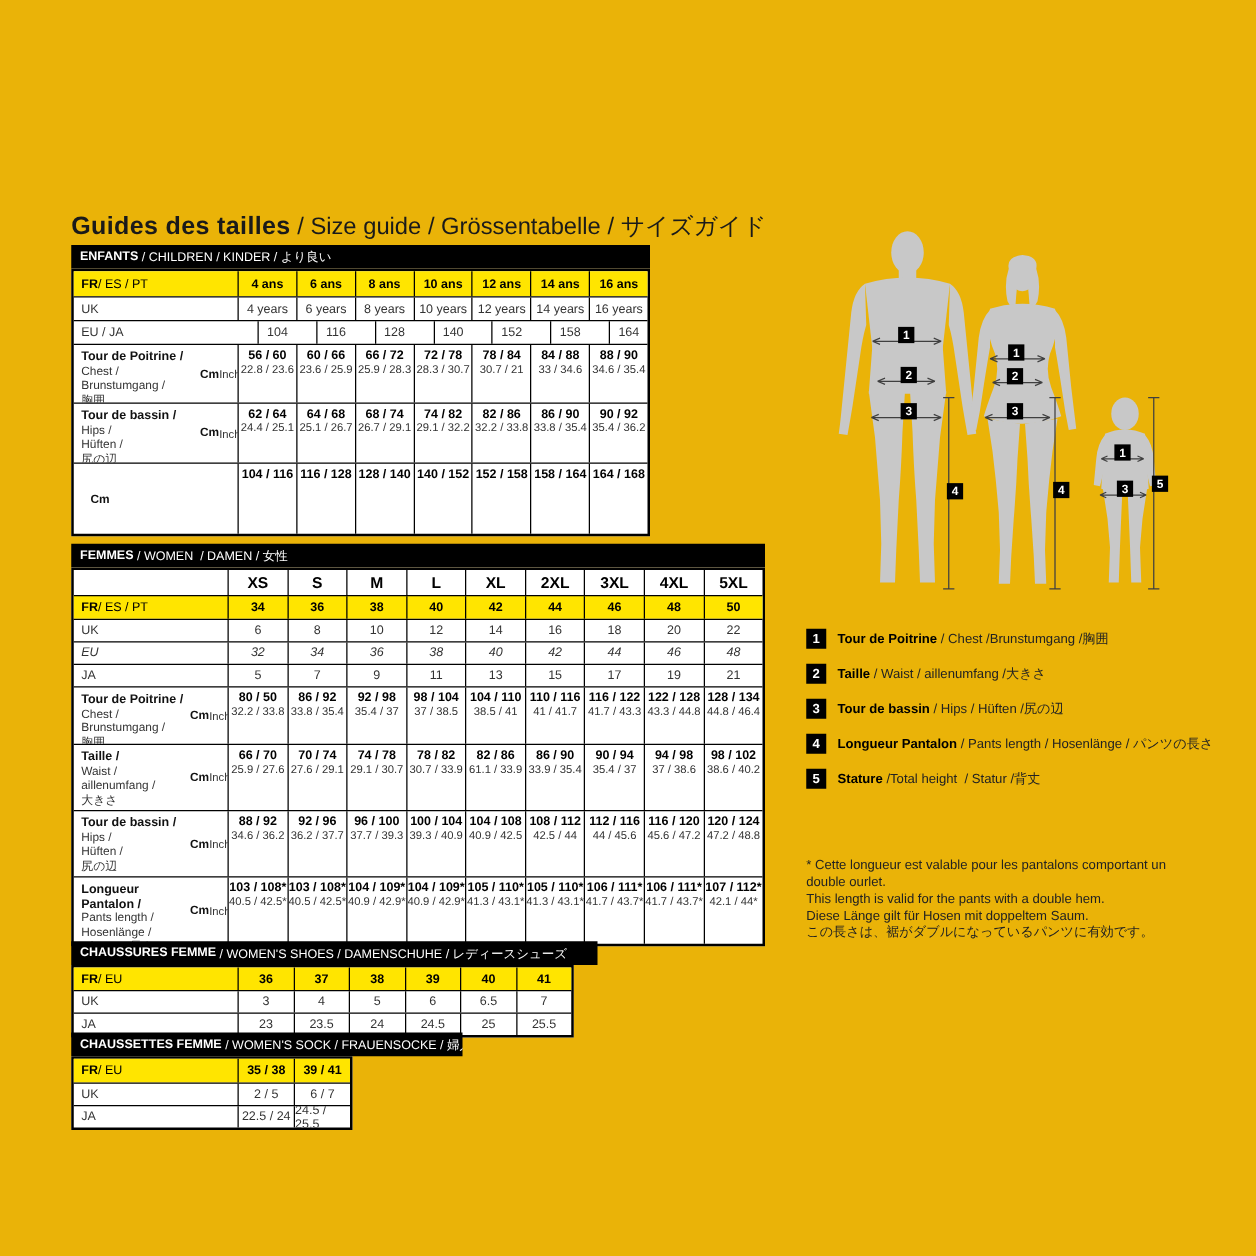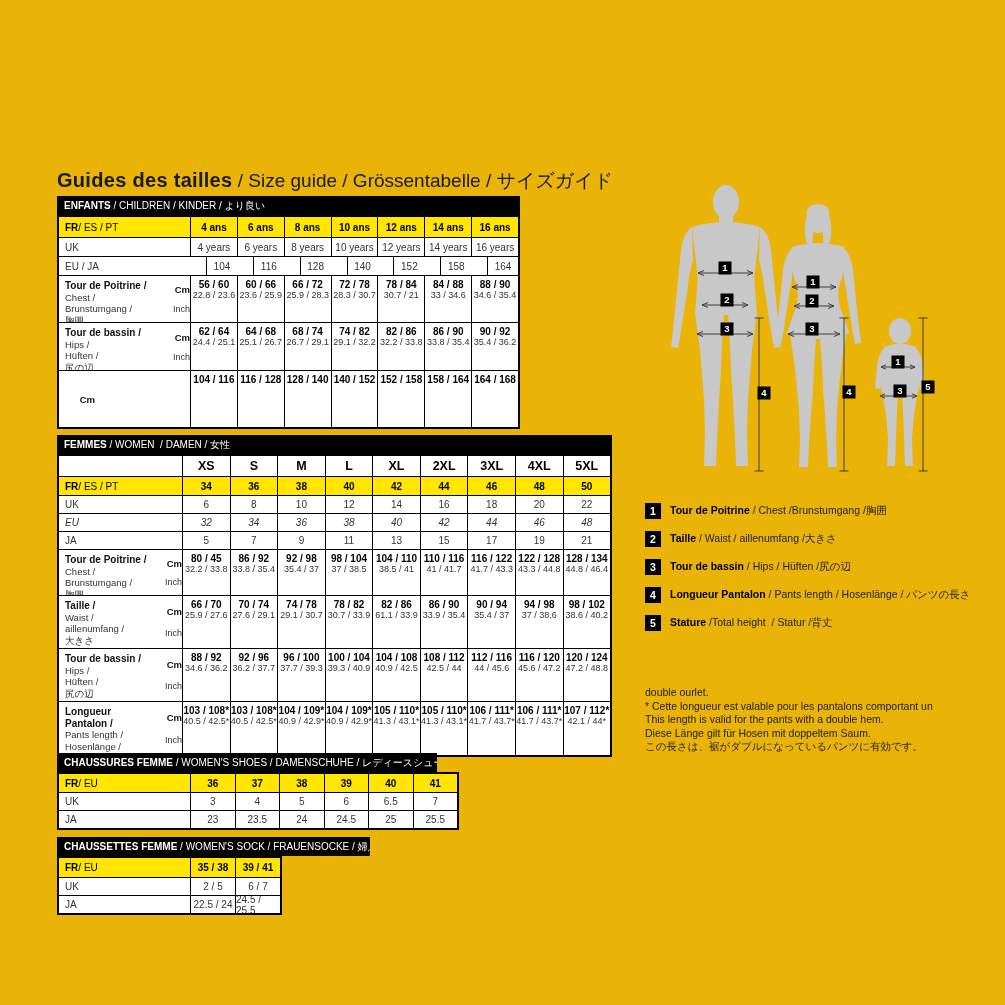--- a/index.html
+++ b/index.html
@@ -25,21 +25,21 @@
   .lab .lb{font-weight:bold;color:#000}
   .lab .lr{font-weight:normal}
   .trow.yellow{background:var(--accent_yellow,#ffe500)}
   .trow.yellow .tcell{font-weight:bold;color:#000}
   .trow.yellow .lab .lr{font-weight:normal}
   .trow.sizehdr .tcell{font-weight:bold;font-size:12.5px;color:#000}
   .trow.measure .lab{align-items:stretch;padding:4px 0 4px 6px}
   .mnames{flex:1 1 auto;display:flex;flex-direction:column;justify-content:flex-start}
   .mnames .mb{font-weight:bold;font-size:10px;color:#111;line-height:11.5px}
   .mnames .mr{font-size:9.5px;color:#333;line-height:11.5px}
-  .munits{width:30px;display:flex;flex-direction:column;justify-content:space-around;align-items:flex-end}
+  .munits{width:30px;display:flex;flex-direction:row;justify-content:space-around;align-items:center}
   .munits .ub{font-weight:bold;font-size:9.5px;color:#111}
   .munits .ur{font-size:9px;color:#333}
   .tcell.mv{flex-direction:column;justify-content:flex-start;padding:3px 0}
   .cm{font-weight:bold;font-size:10px;color:#000;white-space:nowrap}
   .inch{font-size:9px;color:#333;white-space:nowrap}
 
   .figures{position:absolute;left:640px;top:175px}
   .sil{fill:var(--silhouette_gray,#c8c8c8)}
   .ml{stroke:#3f3f3f;stroke-width:1;fill:none}
   .mksq{fill:#000}
@@ -294,21 +294,21 @@
               <div class="mr">Chest /</div>
               <div class="mr">Brunstumgang /</div>
               <div class="mr">胸囲</div>
             </div>
             <div class="munits">
               <div class="ub">Cm</div>
               <div class="ur">Inch</div>
             </div>
           </div>
           <div class="tcell val mv">
-            <div class="cm">80 / 45</div>
+            <div class="cm">80 / 50</div>
             <div class="inch">32.2 / 33.8</div>
           </div>
           <div class="tcell val mv">
             <div class="cm">86 / 92</div>
             <div class="inch">33.8 / 35.4</div>
           </div>
           <div class="tcell val mv">
             <div class="cm">92 / 98</div>
             <div class="inch">35.4 / 37</div>
           </div>
@@ -483,21 +483,21 @@
             <div class="inch">41.7 / 43.7*</div>
           </div>
           <div class="tcell val mv">
             <div class="cm">107 / 112*</div>
             <div class="inch">42.1 / 44*</div>
           </div>
         </div>
       </div>
     </div>
   <div class="table" style="left:57px;top:753px">
-      <div class="tbar" style="width: 380px;"><span class="b">CHAUSSURES FEMME</span><span> / WOMEN'S SHOES / DAMENSCHUHE / レディースシューズ</span></div>
+      <div class="tbar" style="width: 421px;"><span class="b">CHAUSSURES FEMME</span><span> / WOMEN'S SHOES / DAMENSCHUHE / レディースシューズ</span></div>
       <div class="tgrid" style="width: 402px;">
         <div class="trow yellow" style="height: 18px;">
           <div class="tcell lab" style="flex: 0 0 131px;">
             <span class="lb">FR</span>
             <span class="lr"> / EU</span>
           </div>
           <div class="tcell val">36</div>
           <div class="tcell val">37</div>
           <div class="tcell val">38</div>
           <div class="tcell val">39</div>
@@ -522,21 +522,21 @@
           <div class="tcell val">23</div>
           <div class="tcell val">23.5</div>
           <div class="tcell val">24</div>
           <div class="tcell val">24.5</div>
           <div class="tcell val">25</div>
           <div class="tcell val">25.5</div>
         </div>
       </div>
     </div>
   <div class="table" style="left:57px;top:826px">
-      <div class="tbar" style="width: 313px; margin-top: 11px;"><span class="b">CHAUSSETTES FEMME</span><span> / WOMEN'S SOCK / FRAUENSOCKE / 婦人靴下</span></div>
+      <div class="tbar" style="width: 313px;"><span class="b">CHAUSSETTES FEMME</span><span> / WOMEN'S SOCK / FRAUENSOCKE / 婦人靴下</span></div>
       <div class="tgrid" style="width: 225px;">
         <div class="trow yellow" style="height: 19px;">
           <div class="tcell lab" style="flex: 0 0 131px;">
             <span class="lb">FR</span>
             <span class="lr"> / EU</span>
           </div>
           <div class="tcell val">35 / 38</div>
           <div class="tcell val">39 / 41</div>
         </div>
         <div class="trow plain" style="height: 18px;">
@@ -665,20 +665,20 @@
       <span class="lnum">4</span>
       <span class="ltext"><b>Longueur Pantalon</b><span> / Pants length / Hosenlänge / パンツの長さ</span></span>
     </div>
     <div class="litem">
       <span class="lnum">5</span>
       <span class="ltext"><b>Stature</b><span> /Total height  / Statur /背丈</span></span>
     </div>
   </div>
 
   <div class="footnote">
+    <div>* Cette longueur est valable pour les pantalons comportant un</div>
     <div>double ourlet.</div>
-    <div>* Cette longueur est valable pour les pantalons comportant un</div>
     <div>This length is valid for the pants with a double hem.</div>
     <div>Diese Länge gilt für Hosen mit doppeltem Saum.</div>
     <div>この長さは、裾がダブルになっているパンツに有効です。</div>
   </div>
 
 </div>
 
 </body></html>

